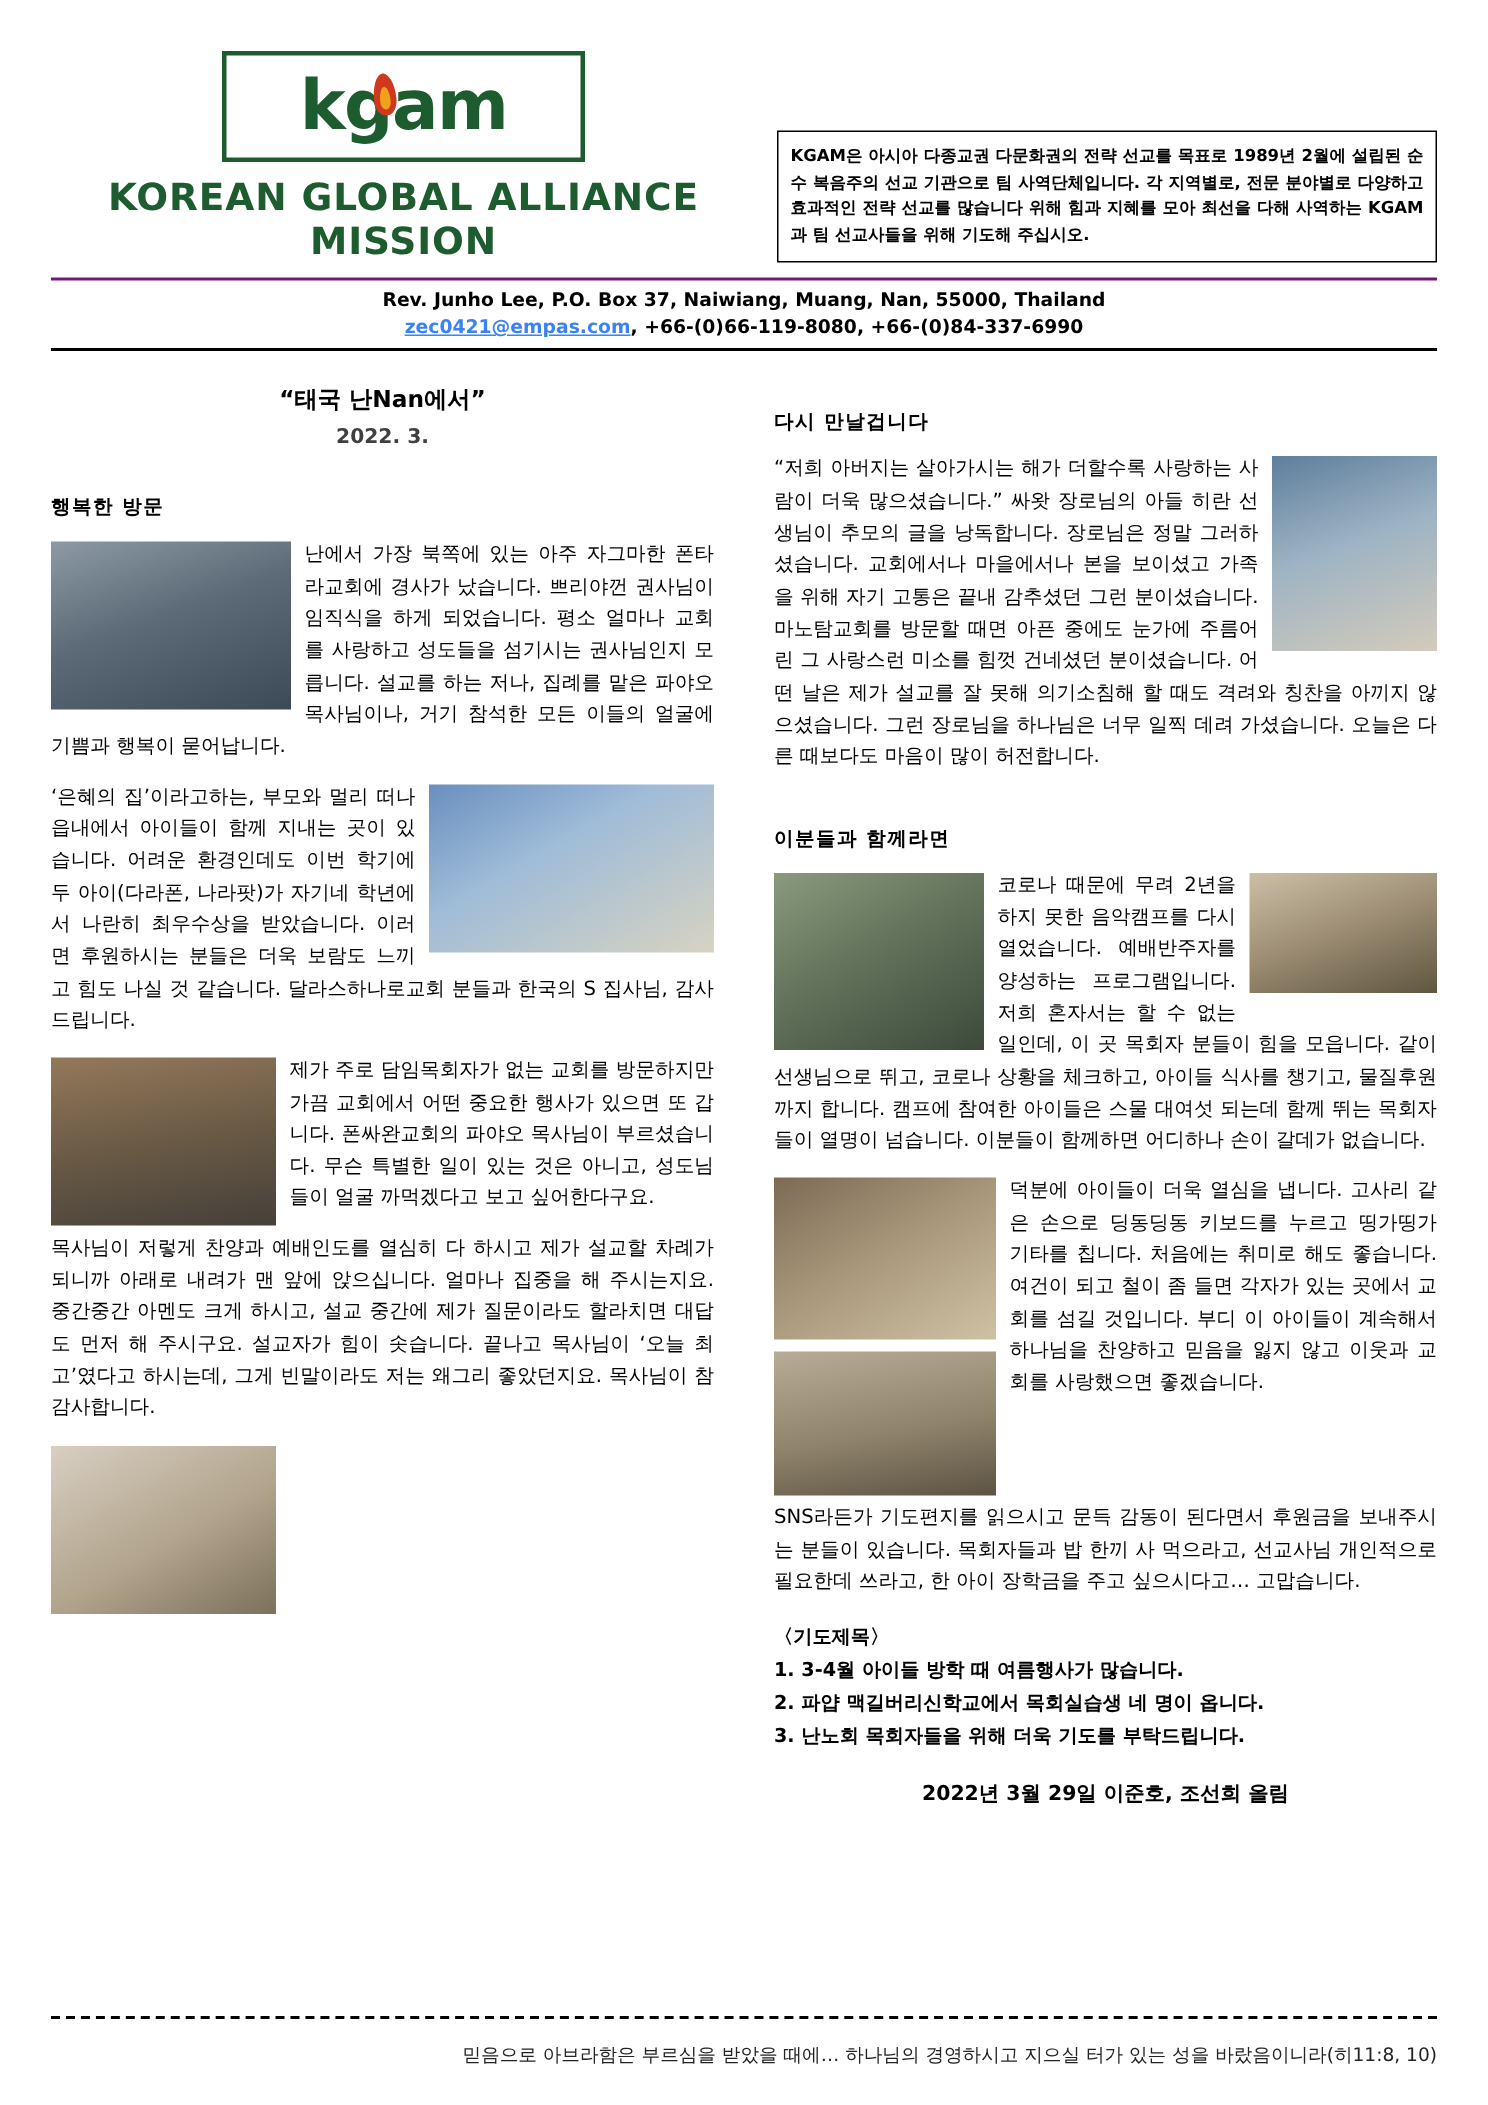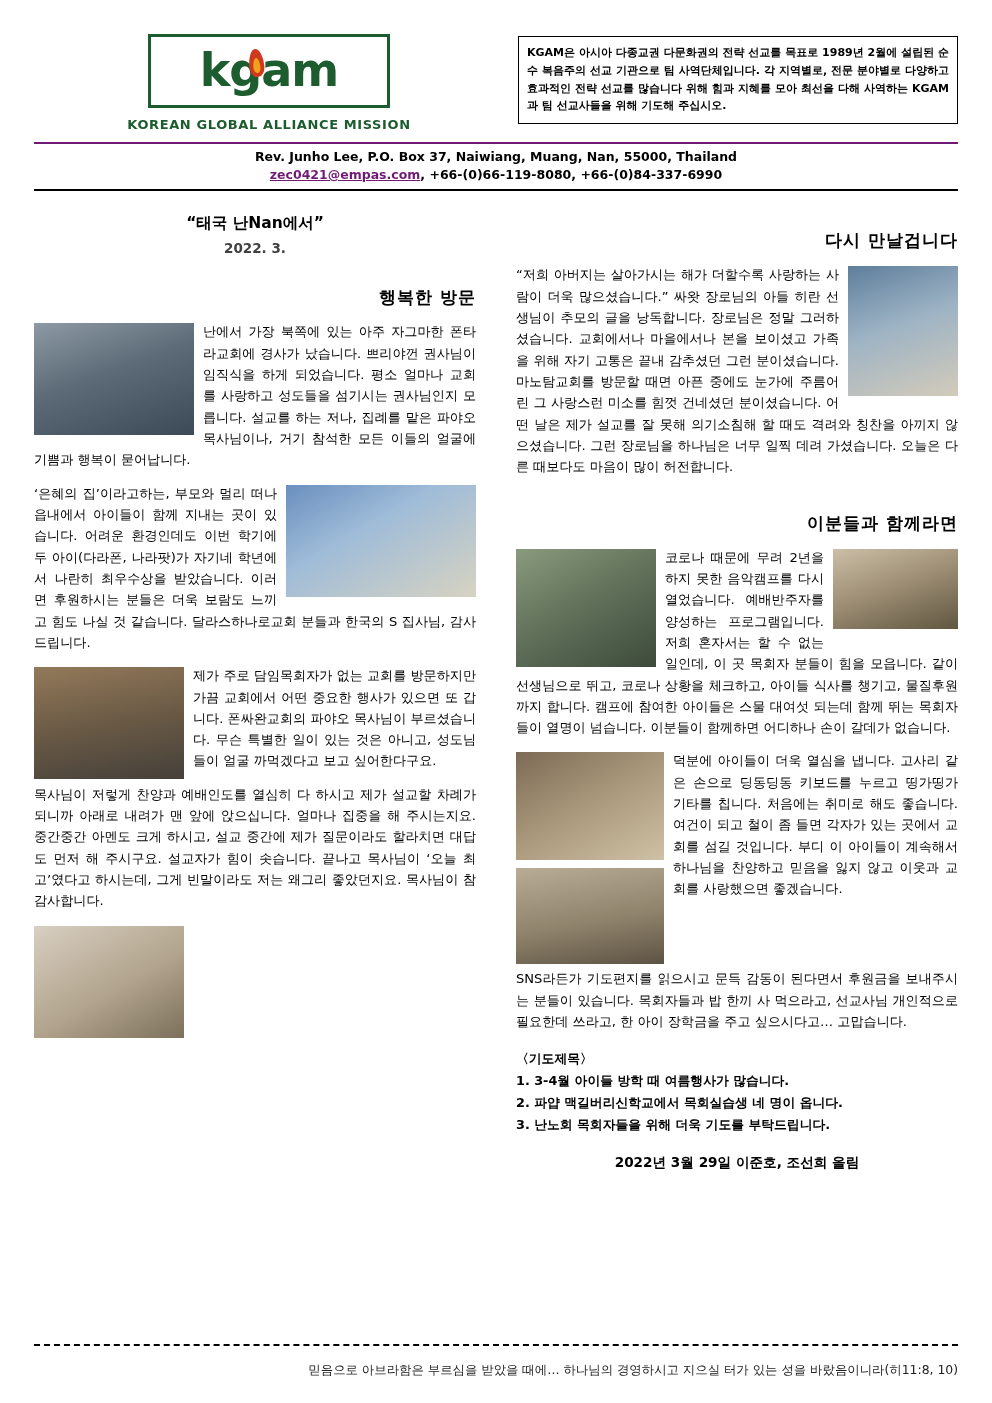--- a/index.html
+++ b/index.html
@@ -17,21 +17,21 @@
     position: relative;
     width: 992px;
     height: 1403px;
     box-sizing: border-box;
     padding: 28px 34px 10px 34px;
   }
 
   
   .header {
     display: flex;
-    align-items: center;
+    align-items: flex-end;
     justify-content: space-between;
   }
   .logo-block {
     width: 470px;
     text-align: center;
   }
   .logo-box {
     width: 236px;
     height: 68px;
     border: 3px solid #1c5c2e;
@@ -64,21 +64,21 @@
     left: 4px;
     top: 9px;
     width: 7px;
     height: 15px;
     background: #f0a21c;
     border-radius: 50% 50% 45% 45% / 62% 62% 38% 38%;
   }
   .org-name {
     font-family: "DejaVu Sans", sans-serif;
     font-weight: bold;
-    font-size: 13px;
+    font-size: 25px;
     letter-spacing: 0.6px;
     color: #1c5c2e;
     margin-top: 9px;
   }
   .intro-box {
     width: 440px;
     border: 1px solid #000;
     padding: 7px 8px 8px 8px;
     box-sizing: border-box;
     font-size: 11px;
@@ -91,21 +91,21 @@
     border-top: 2px solid #701a75;
     border-bottom: 2px solid #000;
     margin-top: 10px;
     padding: 4px 0 5px 0;
     text-align: center;
     font-size: 12.5px;
     font-weight: bold;
     line-height: 1.45;
   }
   .contact a {
-    color: #701a75;
+    color: #3b82f6;
     text-decoration: underline;
   }
 
   
   .cols {
     display: flex;
     gap: 40px;
     margin-top: 16px;
   }
   .col {
@@ -118,23 +118,23 @@
     margin-top: 6px;
   }
   .title-date {
     text-align: center;
     font-weight: bold;
     font-size: 13.5px;
     color: #404040;
     margin-top: 6px;
   }
   .sec-head {
-    text-align: right;
-    font-weight: bold;
-    font-size: 17px;
+    text-align: left;
+    font-weight: bold;
+    font-size: 13px;
     margin: 22px 0 12px 0;
     letter-spacing: 1px;
   }
   .sec-head.first { margin-top: 30px; }
   p.body {
     font-size: 13.1px;
     line-height: 1.63;
     text-align: justify;
     margin: 0 0 12px 0;
     word-break: break-all;

